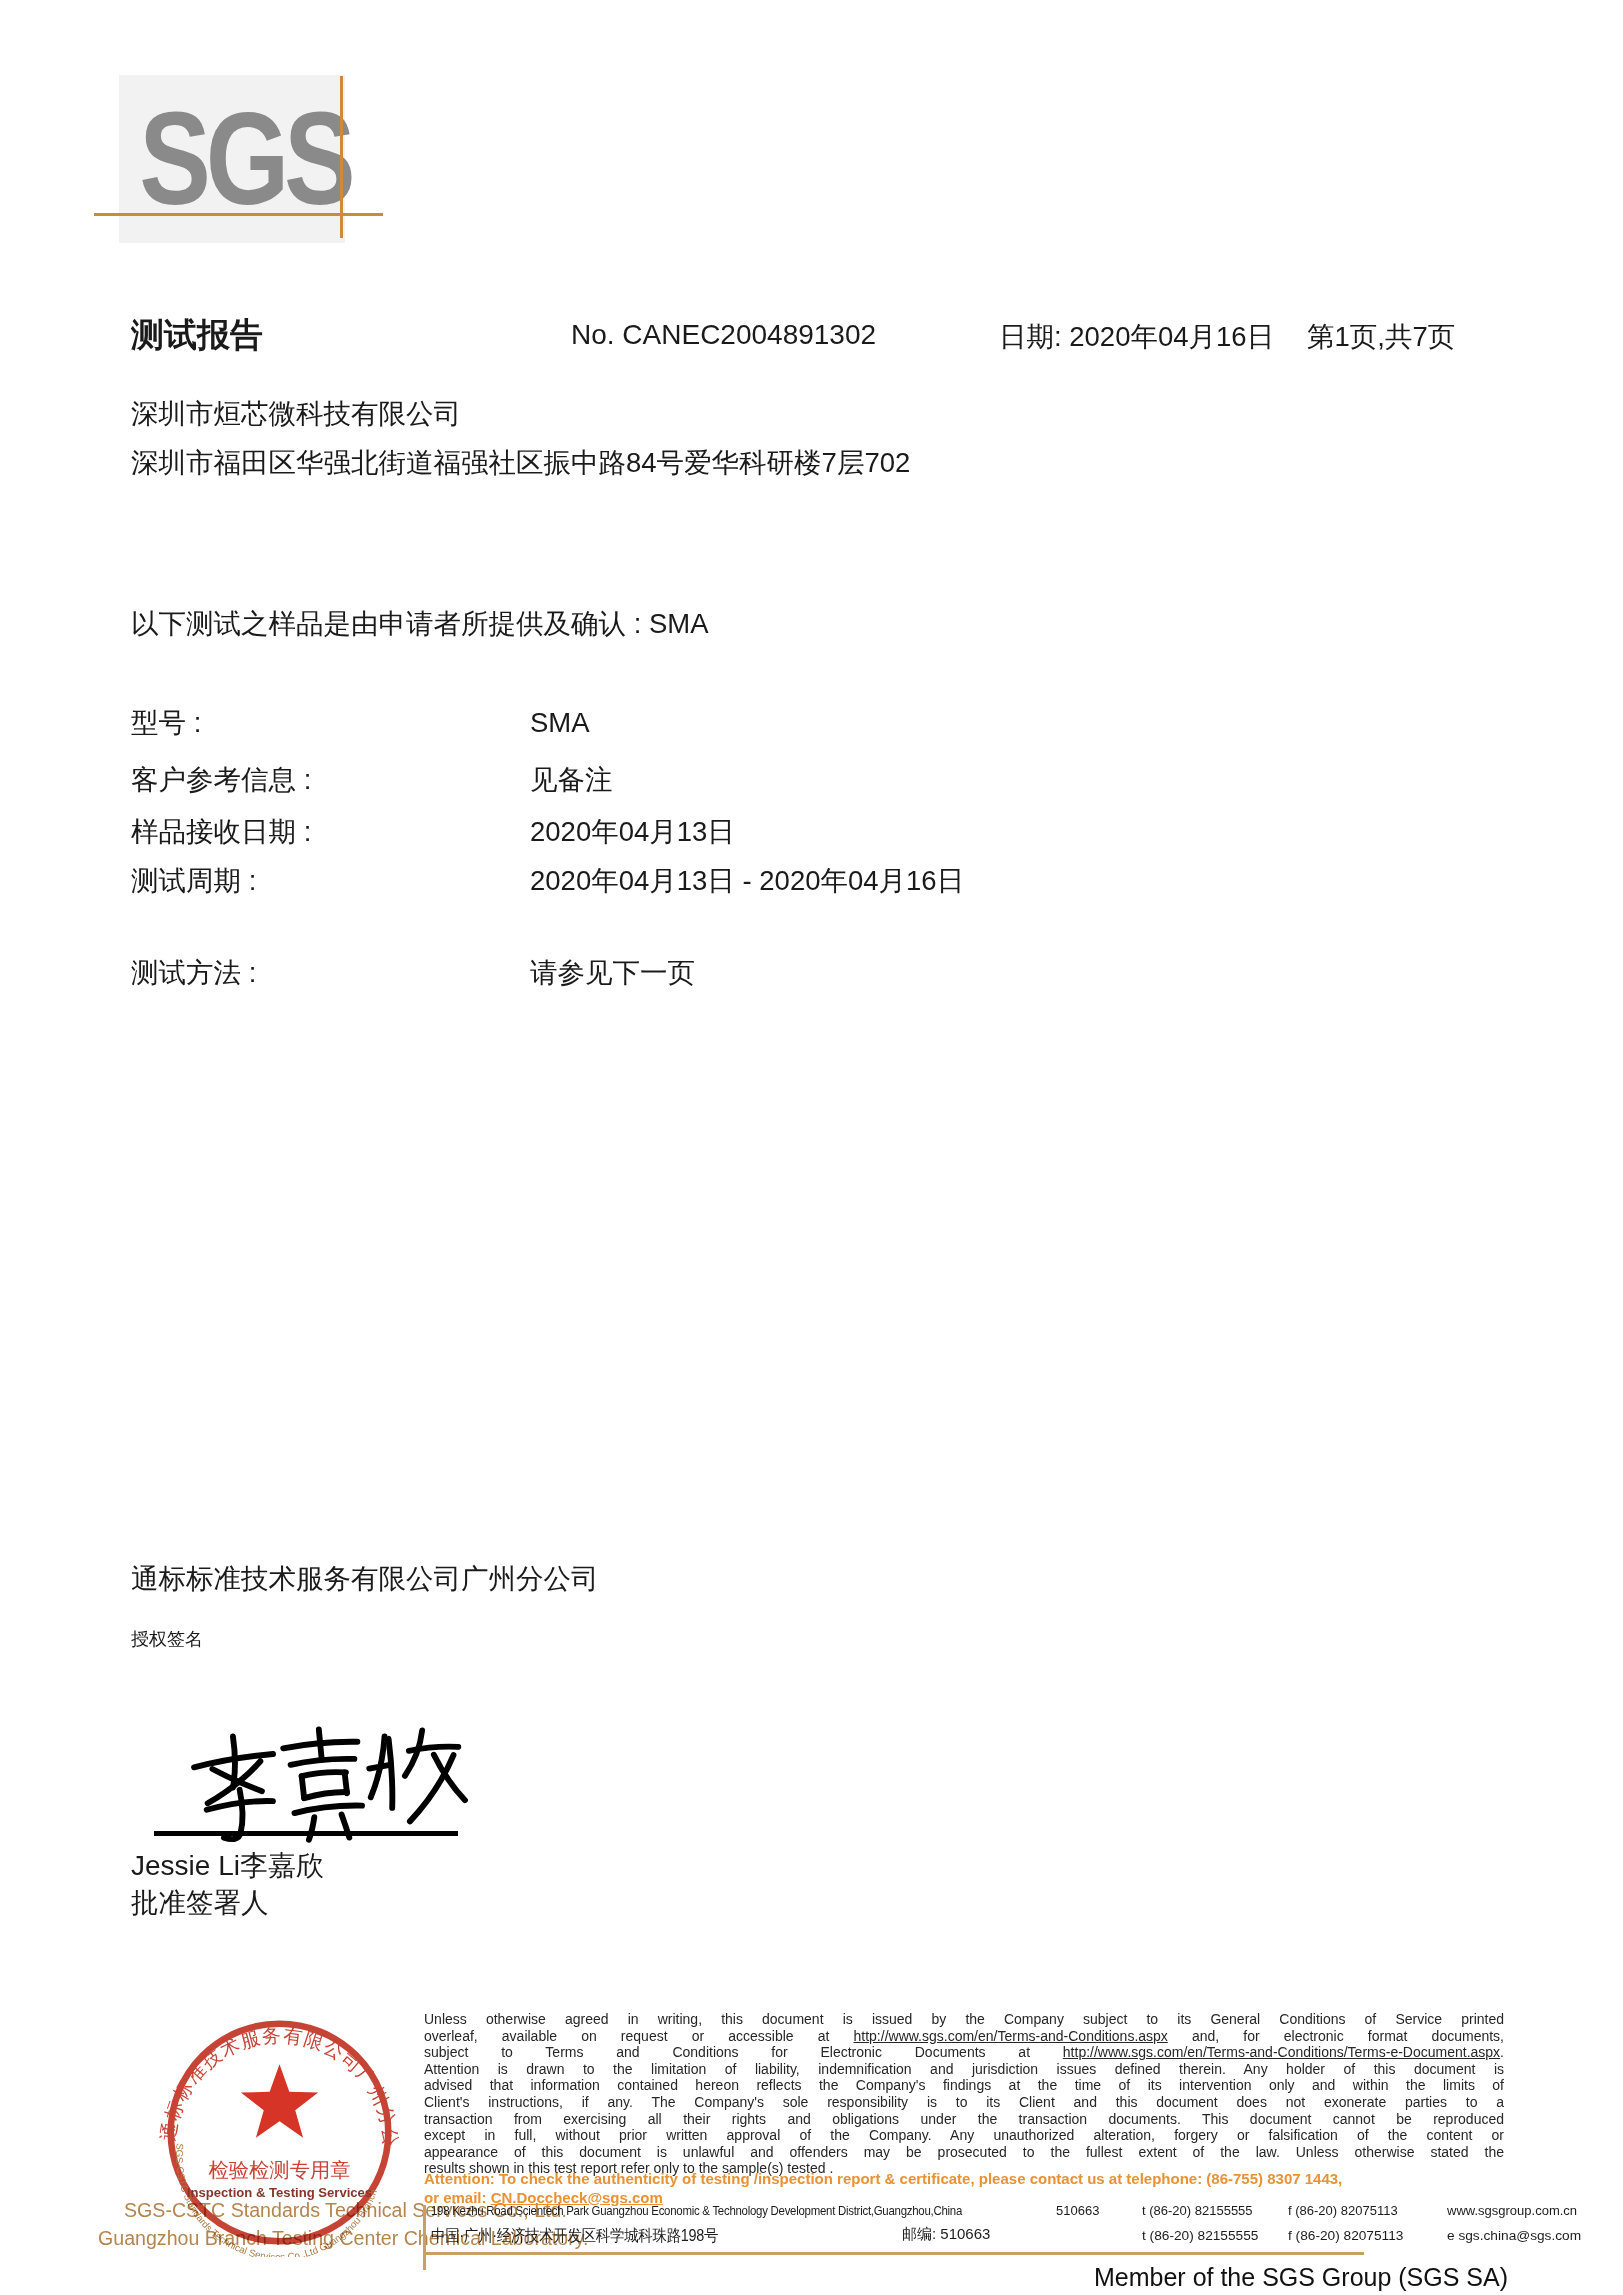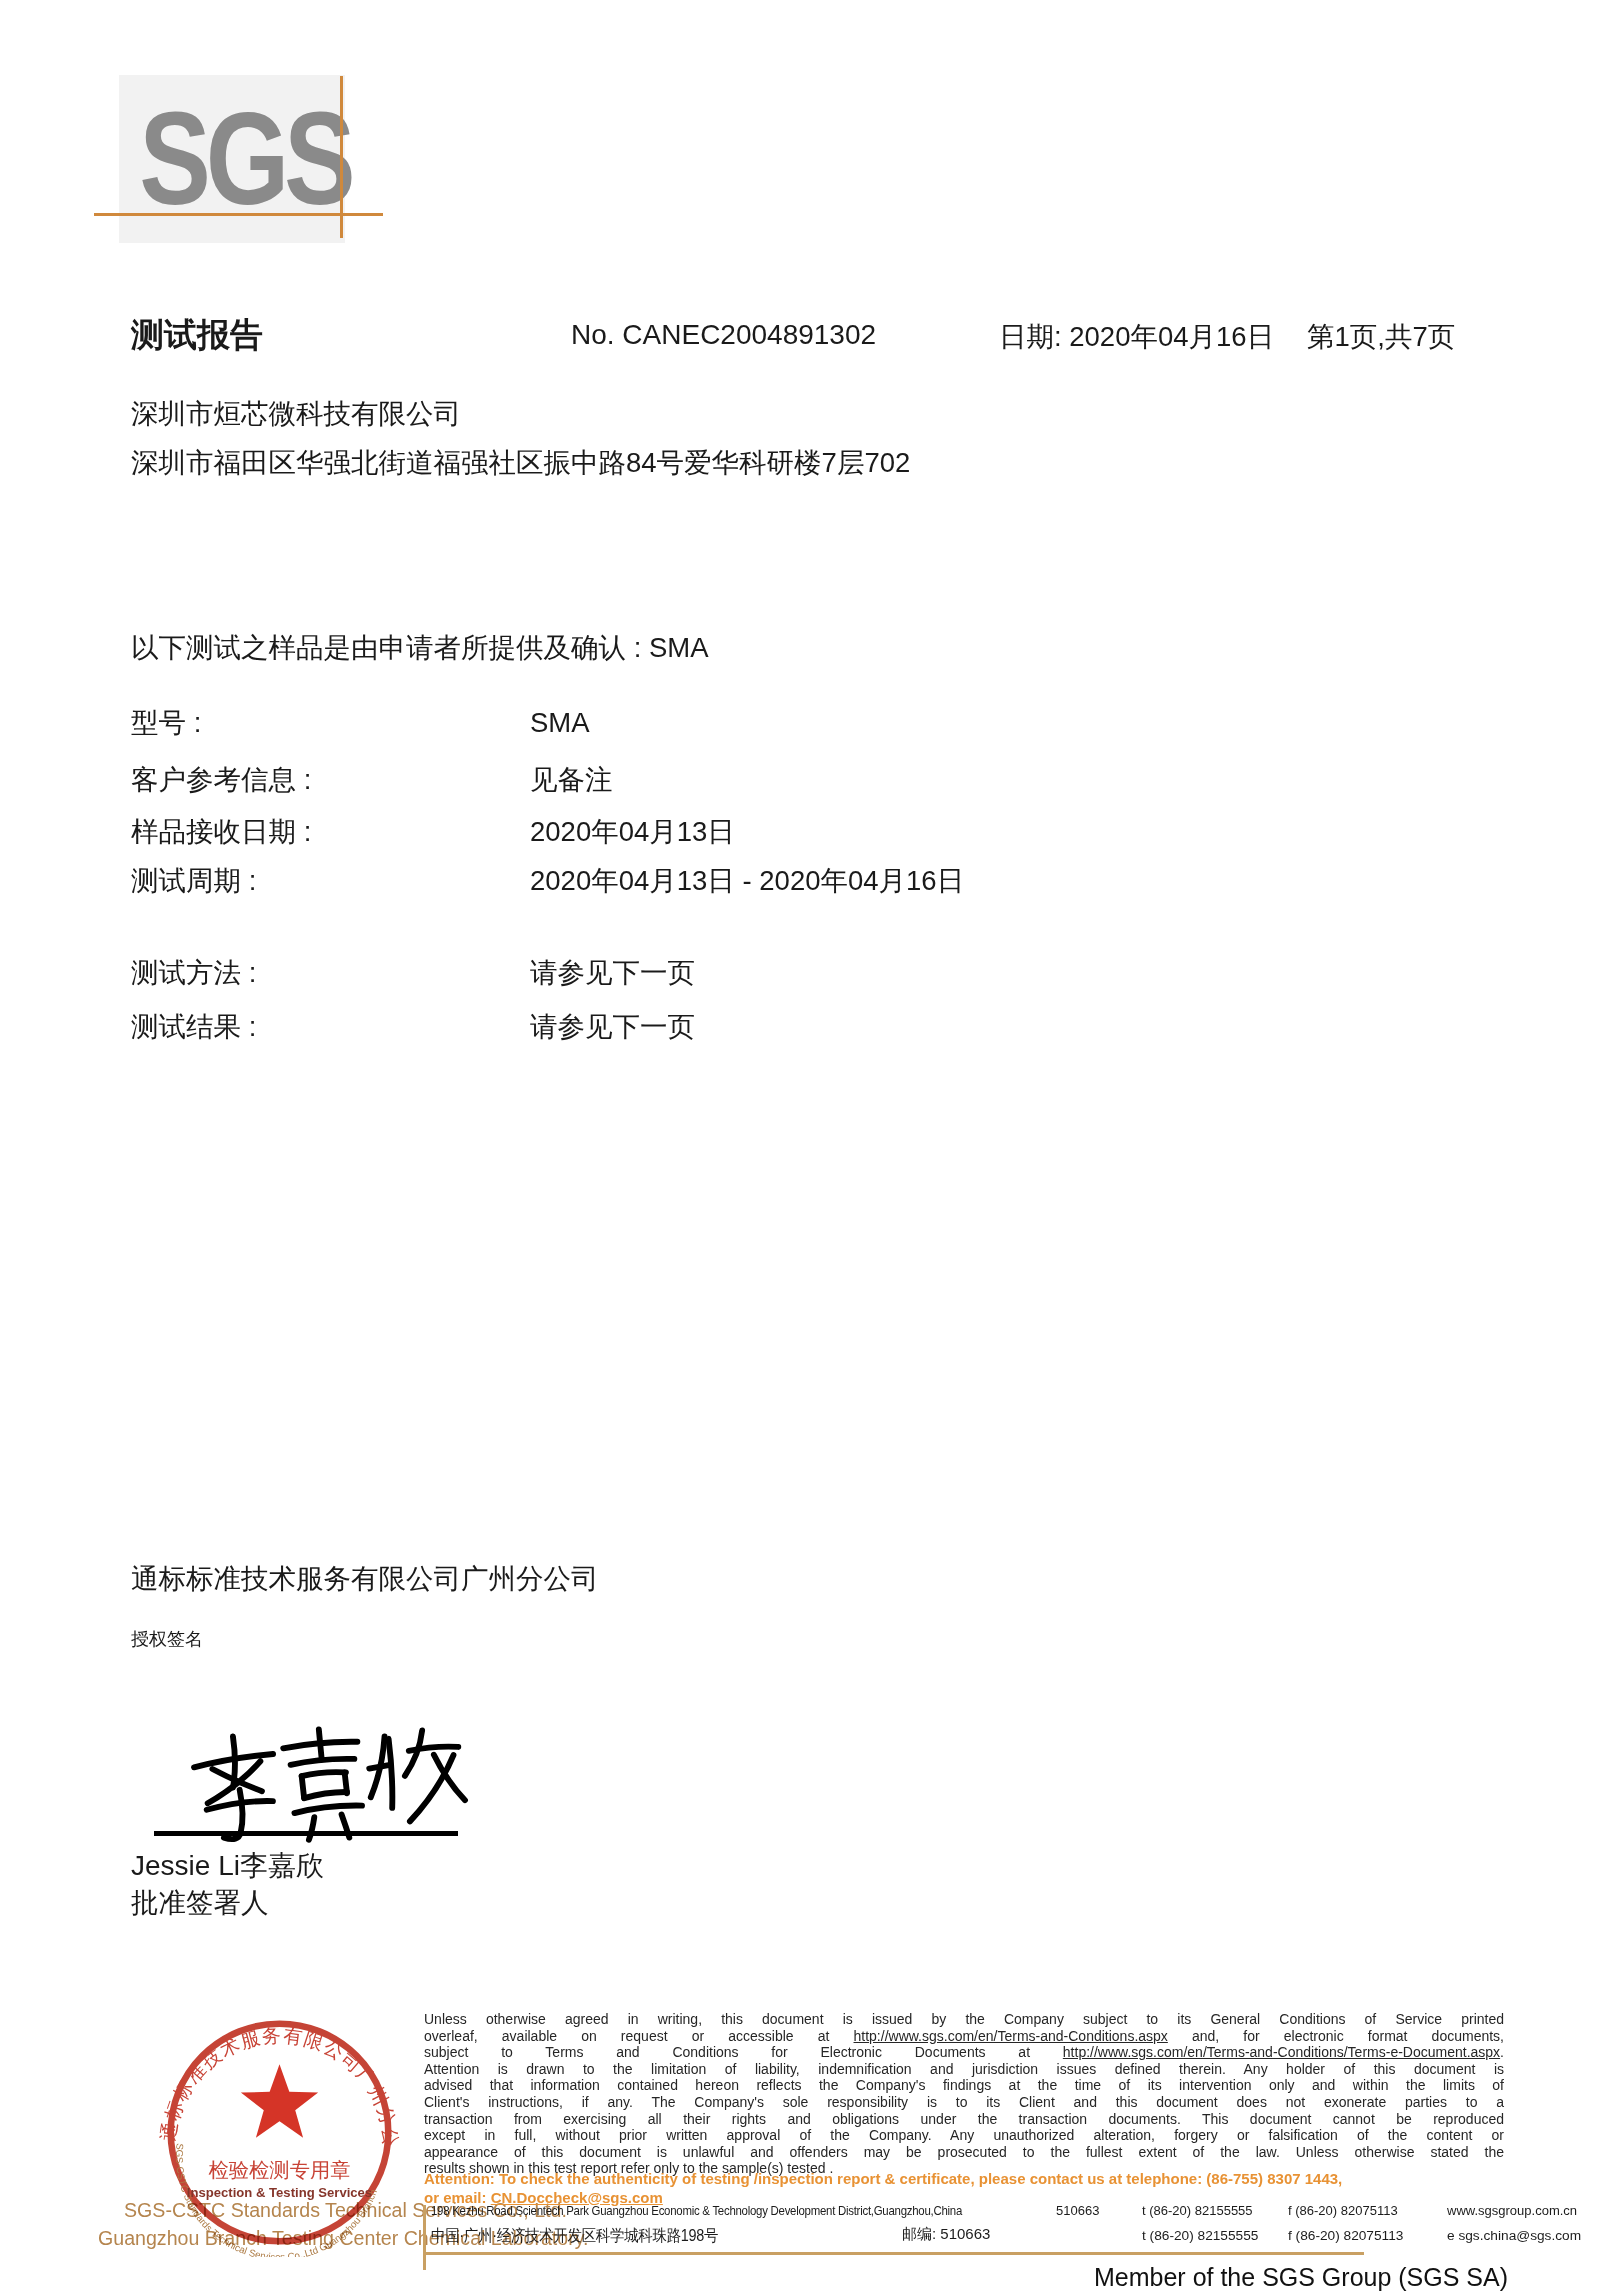--- a/index.html
+++ b/index.html
@@ -20,21 +20,21 @@
   #doc-title{position:absolute;left:131px;top:313px;font-size:33px;font-weight:700;}
   #report-no{position:absolute;left:571px;top:319px;font-size:28px;}
   #report-date{position:absolute;left:999px;top:319px;font-size:27.5px;}
   #report-page{position:absolute;left:1307px;top:319px;font-size:27.5px;}
 
   
   #applicant-name{position:absolute;left:131px;top:396px;font-size:27.5px;}
   #applicant-address{position:absolute;left:131px;top:445px;font-size:27.5px;}
 
   
-  #intro-line{position:absolute;left:131px;top:606px;font-size:27.5px;margin-top:24px;}
+  #intro-line{position:absolute;left:131px;top:606px;font-size:27.5px;}
   .row{position:absolute;left:131px;font-size:27.5px;white-space:nowrap;}
   .row .lab{display:inline-block;width:399px;}
   .r0{top:653px}.r1{top:705px}.r2{top:762px}.r3{top:814px}
   .r4{top:863px}.r5{top:911px}.r6{top:955px}.r7{top:1009px}
 
   
   #signing-company{position:absolute;left:131px;top:1561px;font-size:27.5px;}
   #signing-auth{position:absolute;left:131px;top:1598px;font-size:18px;margin-top:29px;}
   #signature-svg{position:absolute;left:175px;top:1720px;transform:rotate(-3deg);}
   #signature-line{position:absolute;left:154px;top:1831px;width:304px;height:4.6px;background:#000;}
@@ -99,23 +99,20 @@
     <span class="lab">客户参考信息 :</span><span class="val">见备注</span>
   </div>
   <div class="row r3">
     <span class="lab">样品接收日期 :</span><span class="val">2020年04月13日</span>
   </div>
   <div class="row r4">
     <span class="lab">测试周期 :</span><span class="val">2020年04月13日 - 2020年04月16日</span>
   </div>
   <div class="row r6">
     <span class="lab">测试方法 :</span><span class="val">请参见下一页</span>
-  </div>
-  <div class="row r7">
-    <span class="lab">测试结果 :</span><span class="val">请参见下一页</span>
   </div>
 
   <div id="signing-company">通标标准技术服务有限公司广州分公司</div>
   <div id="signing-auth">授权签名</div>
 
   <svg id="signature-svg" width="301" height="124" viewBox="0 0 460 190">
     <g fill="none" stroke="#000" stroke-width="9" stroke-linecap="round" stroke-linejoin="round">
       <path d="M30,62 Q90,50 152,48"></path>
       <path d="M92,18 Q96,60 88,96"></path>
       <path d="M58,66 Q95,88 132,104"></path>

